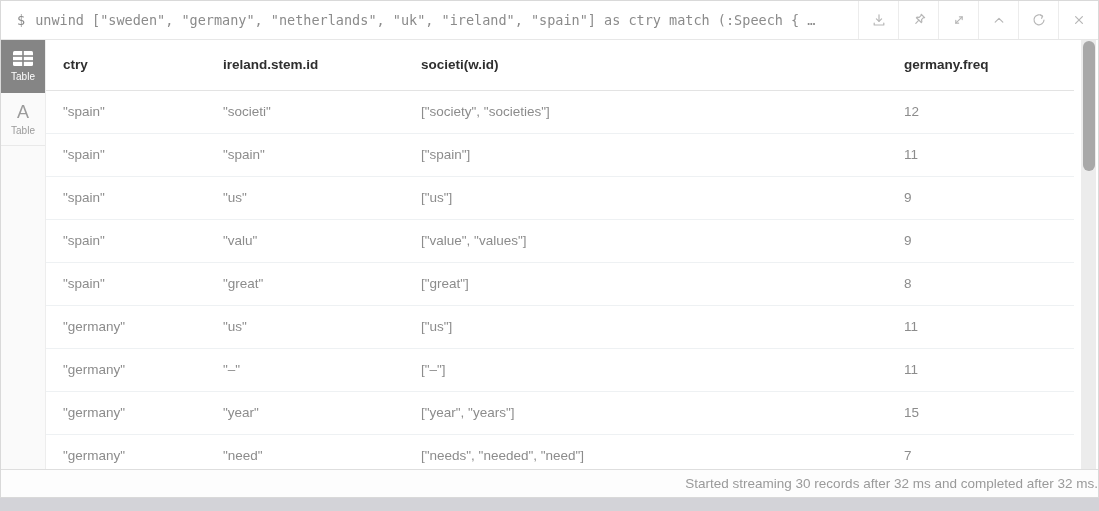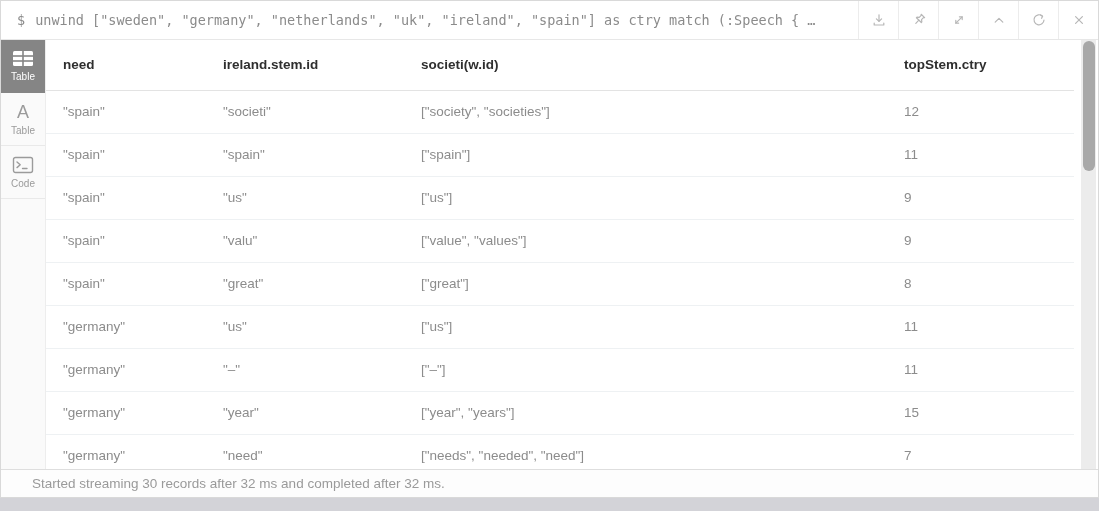--- a/index.html
+++ b/index.html
@@ -138,20 +138,21 @@
   .footer {
     height: 28px;
     min-height: 28px;
     border-top: 1px solid #dedede;
     background: #fdfdfd;
     display: flex;
     align-items: center;
     padding-left: 31px;
     font-size: 13.5px;
     color: #9a9a9a;
+    justify-content: flex-end;
   }
 </style>
 </head>
 <body>
 
 <div class="card">
 
   <div class="header">
     <div class="query">
       <span class="prompt">$</span>
@@ -209,44 +210,36 @@
           <line x1="11" y1="1" x2="11" y2="16" stroke="#858585" stroke-width="1.6"></line>
         </svg>
         <span>Table</span>
       </div>
       <div class="tab">
         <svg width="22" height="18" viewBox="0 0 22 18">
           <text x="11" y="15" text-anchor="middle" font-family="Liberation Sans, sans-serif" font-size="18" fill="#9b9b9b">A</text>
         </svg>
         <span>Table</span>
       </div>
-      <div class="tab">
-        <svg width="22" height="18" viewBox="0 0 22 18">
-          <rect x="1.5" y="1.5" width="19" height="15" rx="2" fill="none" stroke="#9b9b9b" stroke-width="1.4"></rect>
-          <path d="M5 6 L8.2 8.8 L5 11.6" fill="none" stroke="#9b9b9b" stroke-width="1.4" stroke-linecap="round" stroke-linejoin="round"></path>
-          <line x1="10.5" y1="12.5" x2="15" y2="12.5" stroke="#9b9b9b" stroke-width="1.4" stroke-linecap="round"></line>
-        </svg>
-        <span>Code</span>
-      </div>
     </div>
 
     <div class="table-area">
       <table>
         <colgroup>
             <col class="c1">
             <col class="c2">
             <col class="c3">
             <col>
           </colgroup>
         <thead>
           <tr>
-            <th>need</th>
+            <th>ctry</th>
             <th>ireland.stem.id</th>
             <th>societi(w.id)</th>
-            <th>topStem.ctry</th>
+            <th>germany.freq</th>
           </tr>
         </thead>
         <tbody>
   <tr>
     <td>"spain"</td>
     <td>"societi"</td>
     <td>["society", "societies"]</td>
     <td>12</td>
   </tr>
 

